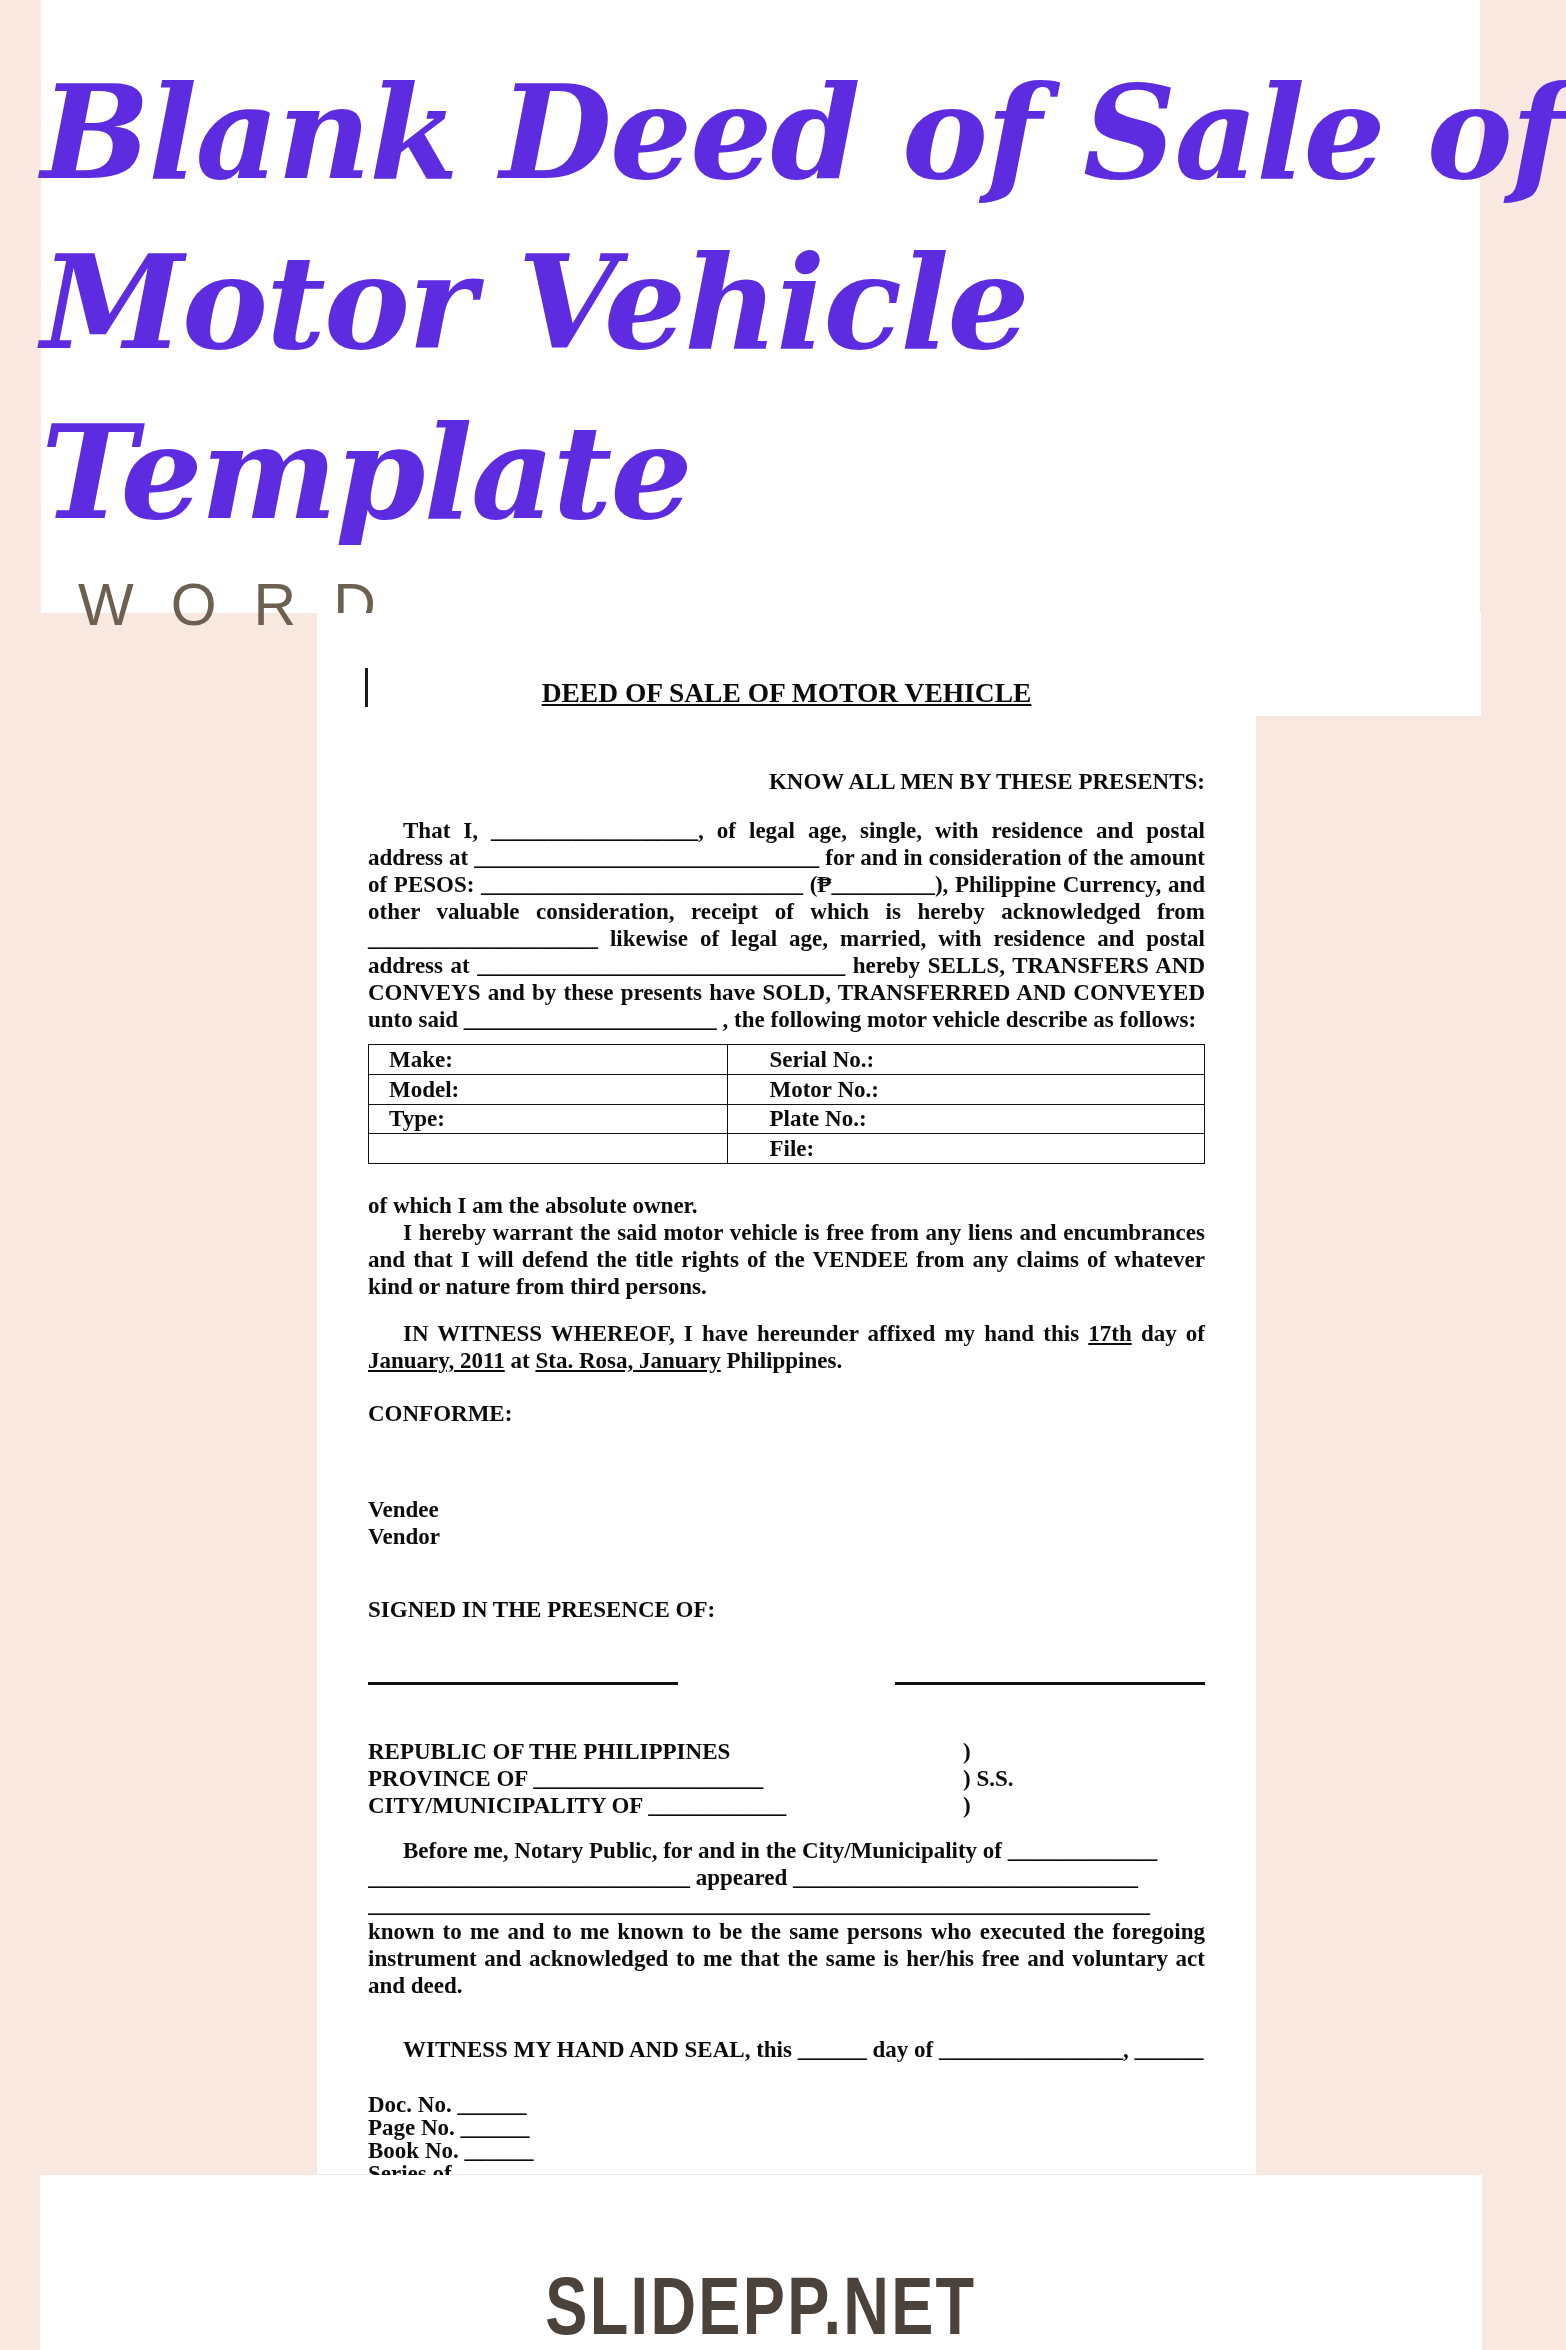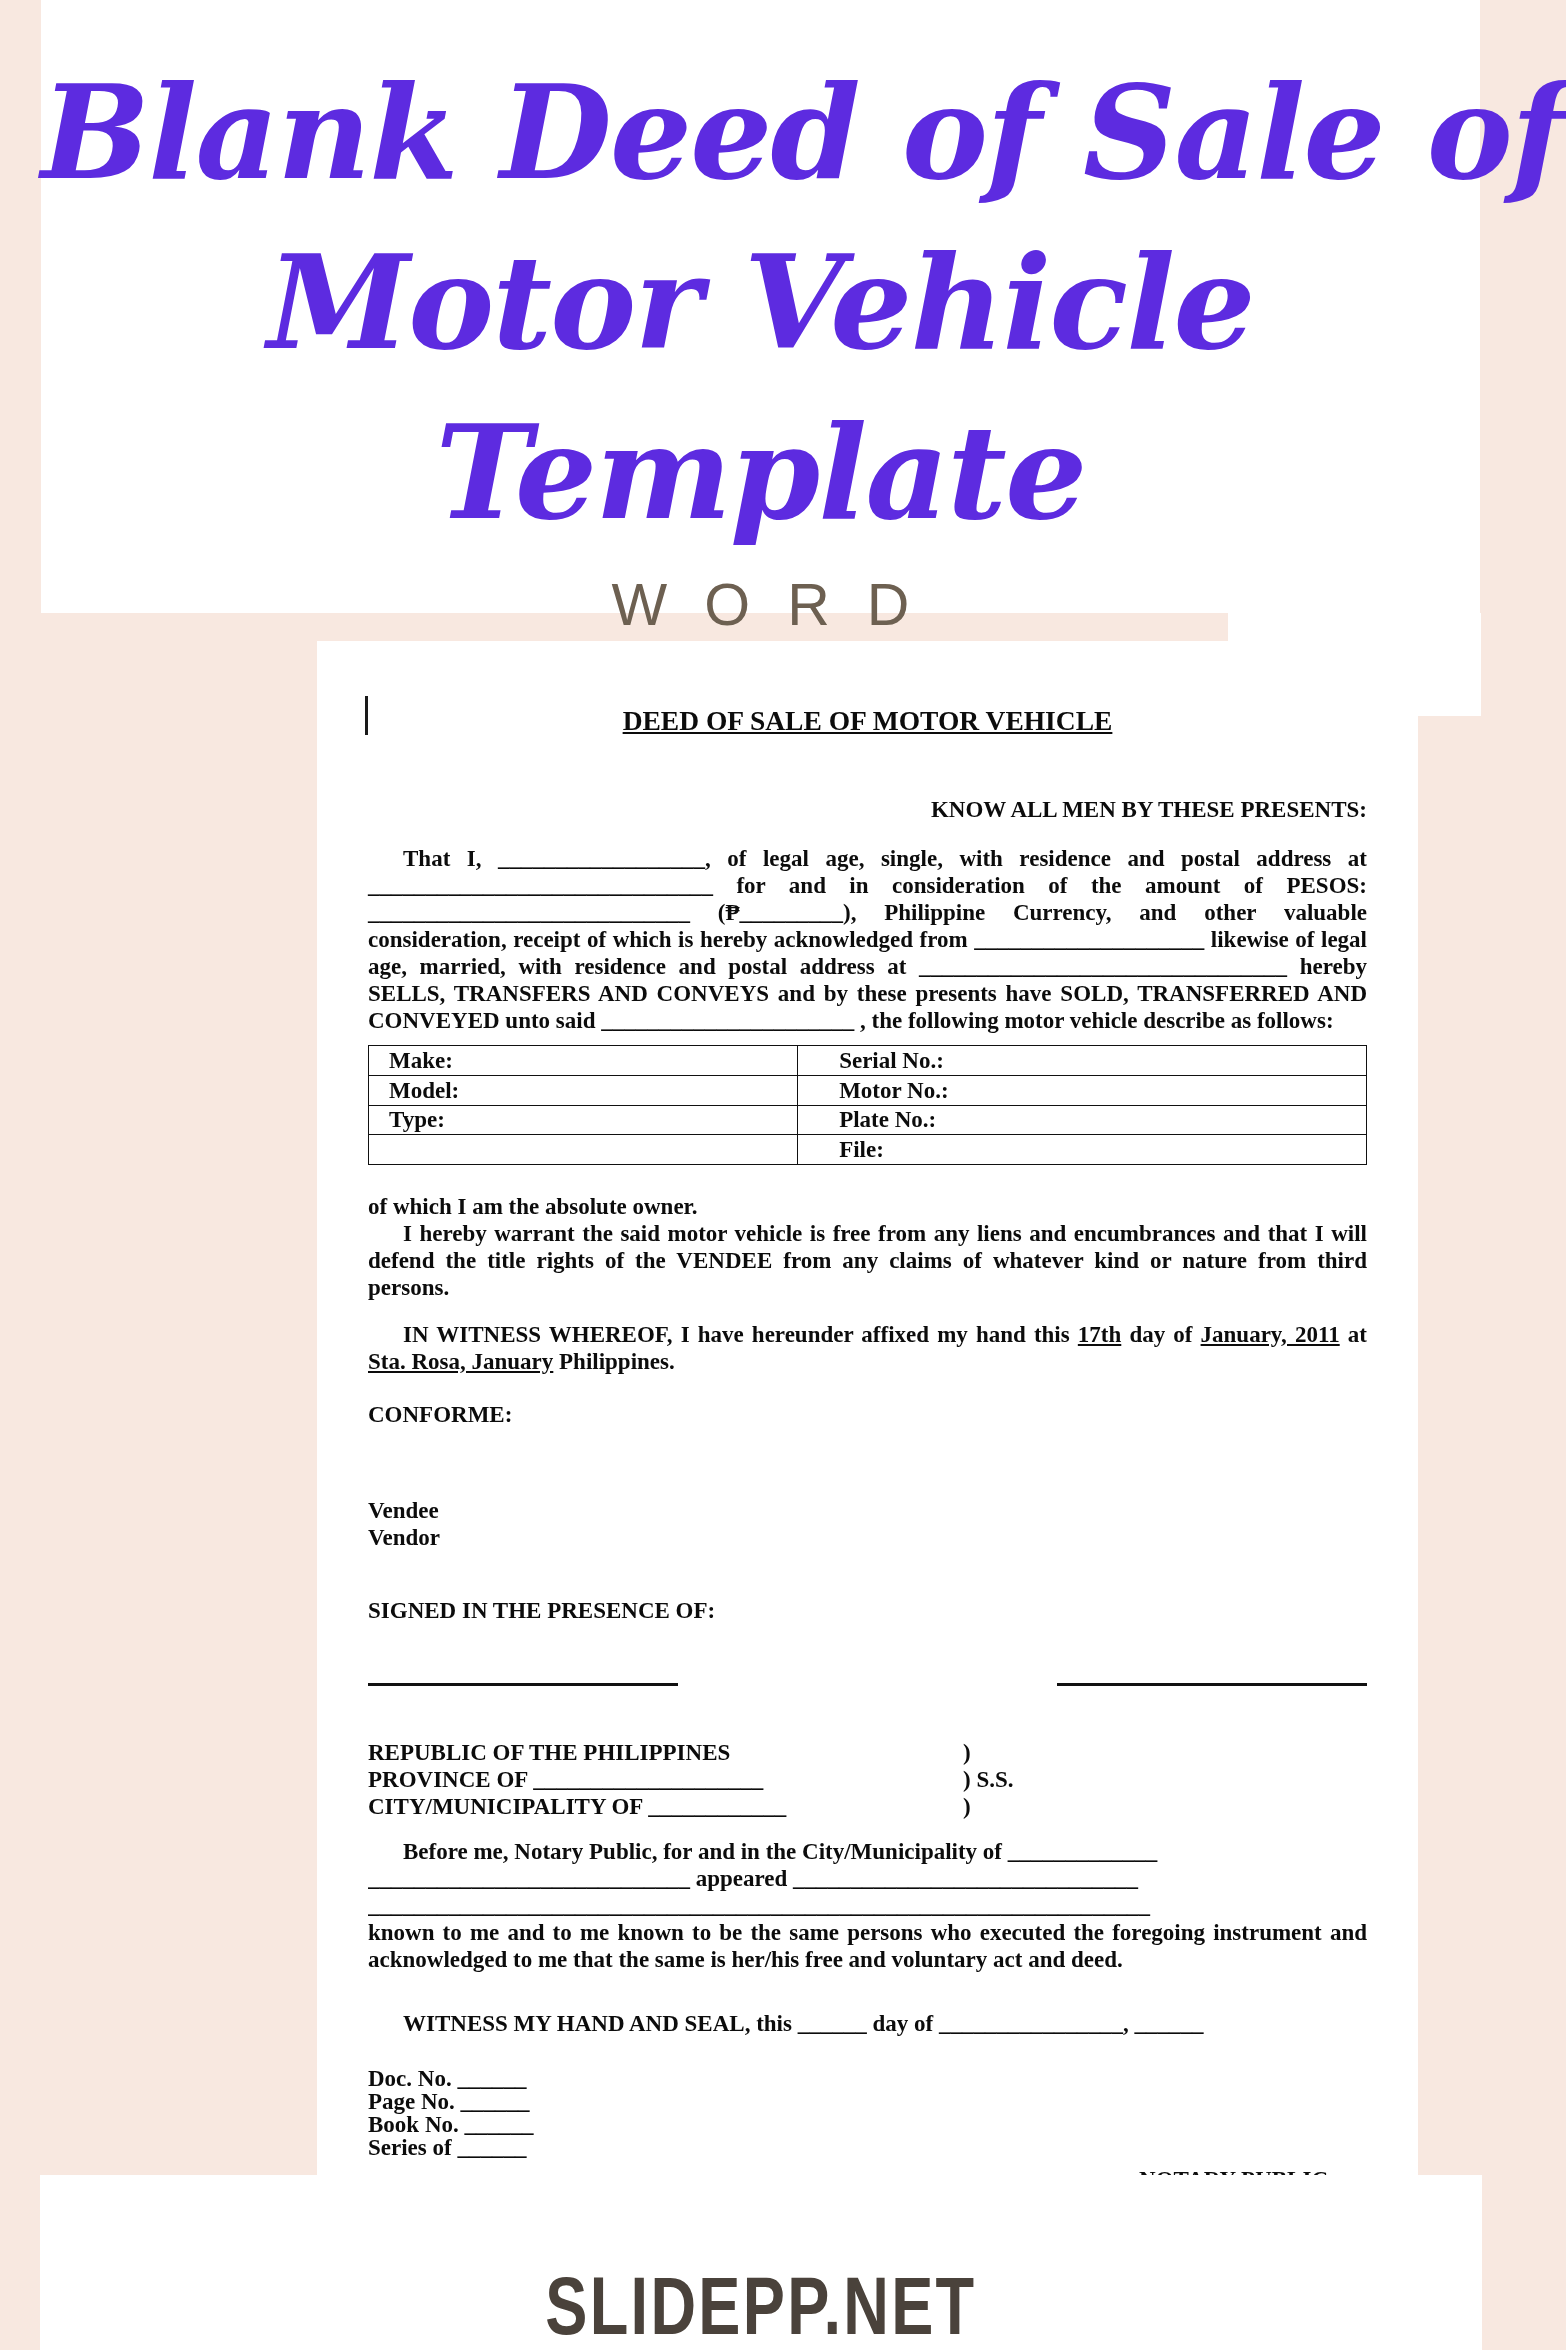--- a/index.html
+++ b/index.html
@@ -1,26 +1,26 @@
 <!DOCTYPE html>
 <html style="font-size:14.7px"><head>
 <meta charset="utf-8">
 <style>
   html,body{margin:0;padding:0;background:#ffffff;}
   .canvas{position:relative;width:1567px;height:2351px;background:#f8e8e0;overflow:hidden;
           font-family:"Liberation Serif",serif;}
   
   .top-panel{position:absolute;left:41px;top:0;width:1439px;height:613px;background:#ffffff;}
   .notch{position:absolute;left:1228px;top:613px;width:253px;height:103px;background:#ffffff;}
-  .page{position:absolute;left:317px;top:641px;width:1101px;height:1561px;background:#ffffff;
+  .page{position:absolute;left:317px;top:613px;width:939px;height:1561px;background:#ffffff;
         box-sizing:border-box;padding:46px 51px 0 51px;color:#0c0c0c;}
   .bottom-panel{position:absolute;left:40px;top:2175px;width:1442px;height:176px;background:#ffffff;
         display:flex;align-items:flex-end;justify-content:center;}
   
-  .title-block{position:absolute;left:41px;top:0;width:1439px;text-align:center;padding-top:48px;}
+  .title-block{position:absolute;left:41px;top:0;width:1439px;padding-top:48px;}
   .title-line{font-family:"DejaVu Serif",serif;font-weight:bold;font-style:italic;
               font-size:129px;line-height:170px;color:#5d2be0;letter-spacing:-1.8px;white-space:nowrap;}
   .word-sub{margin-top:13px;font-family:"Liberation Sans",sans-serif;font-weight:400;
             font-size:59px;letter-spacing:37px;color:#6d6051;text-indent:37px;}
   
   .page, .page *{font-family:"Liberation Serif",serif;}
   .doc{font-size:23px;line-height:27px;font-weight:bold;}
   .cursor{position:absolute;left:48px;top:55px;width:2.8px;height:39px;background:#1a1a1a;}
   .doc-title{margin-top:20px;text-align:center;font-size:27.5px;text-decoration:underline;
              letter-spacing:0px;white-space:nowrap;}

